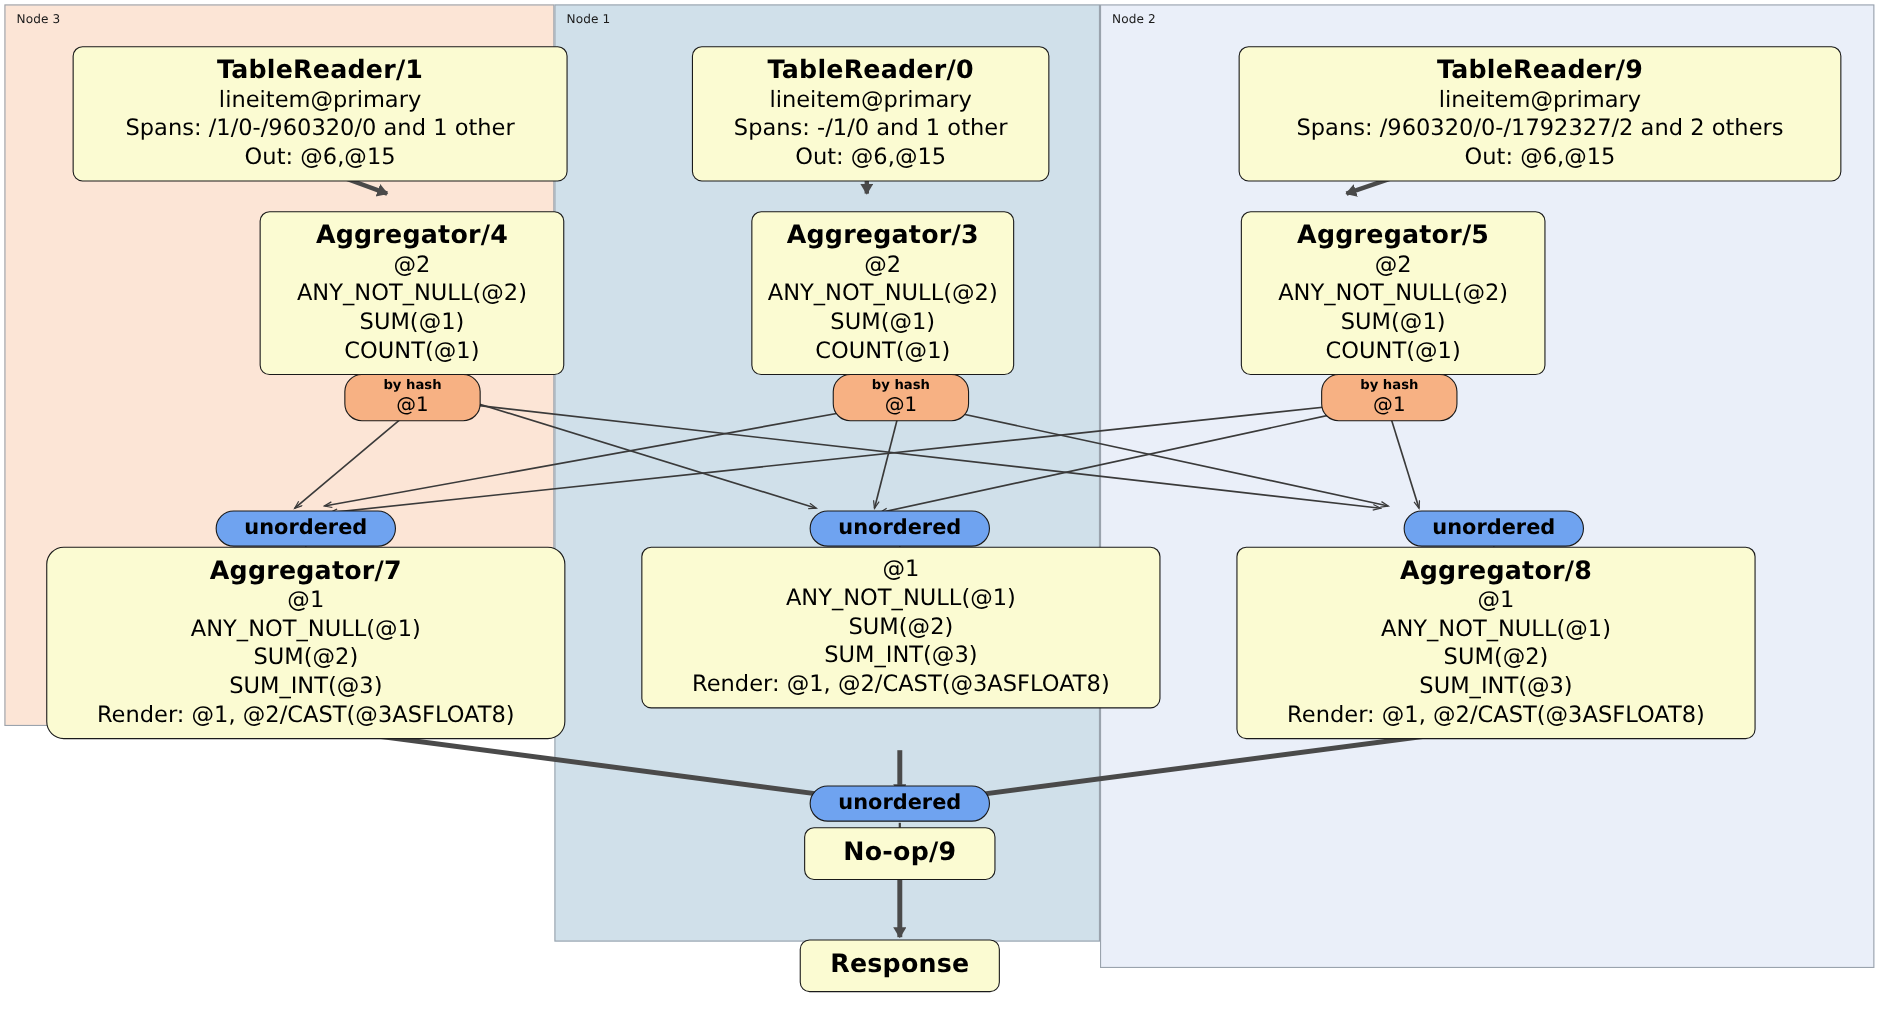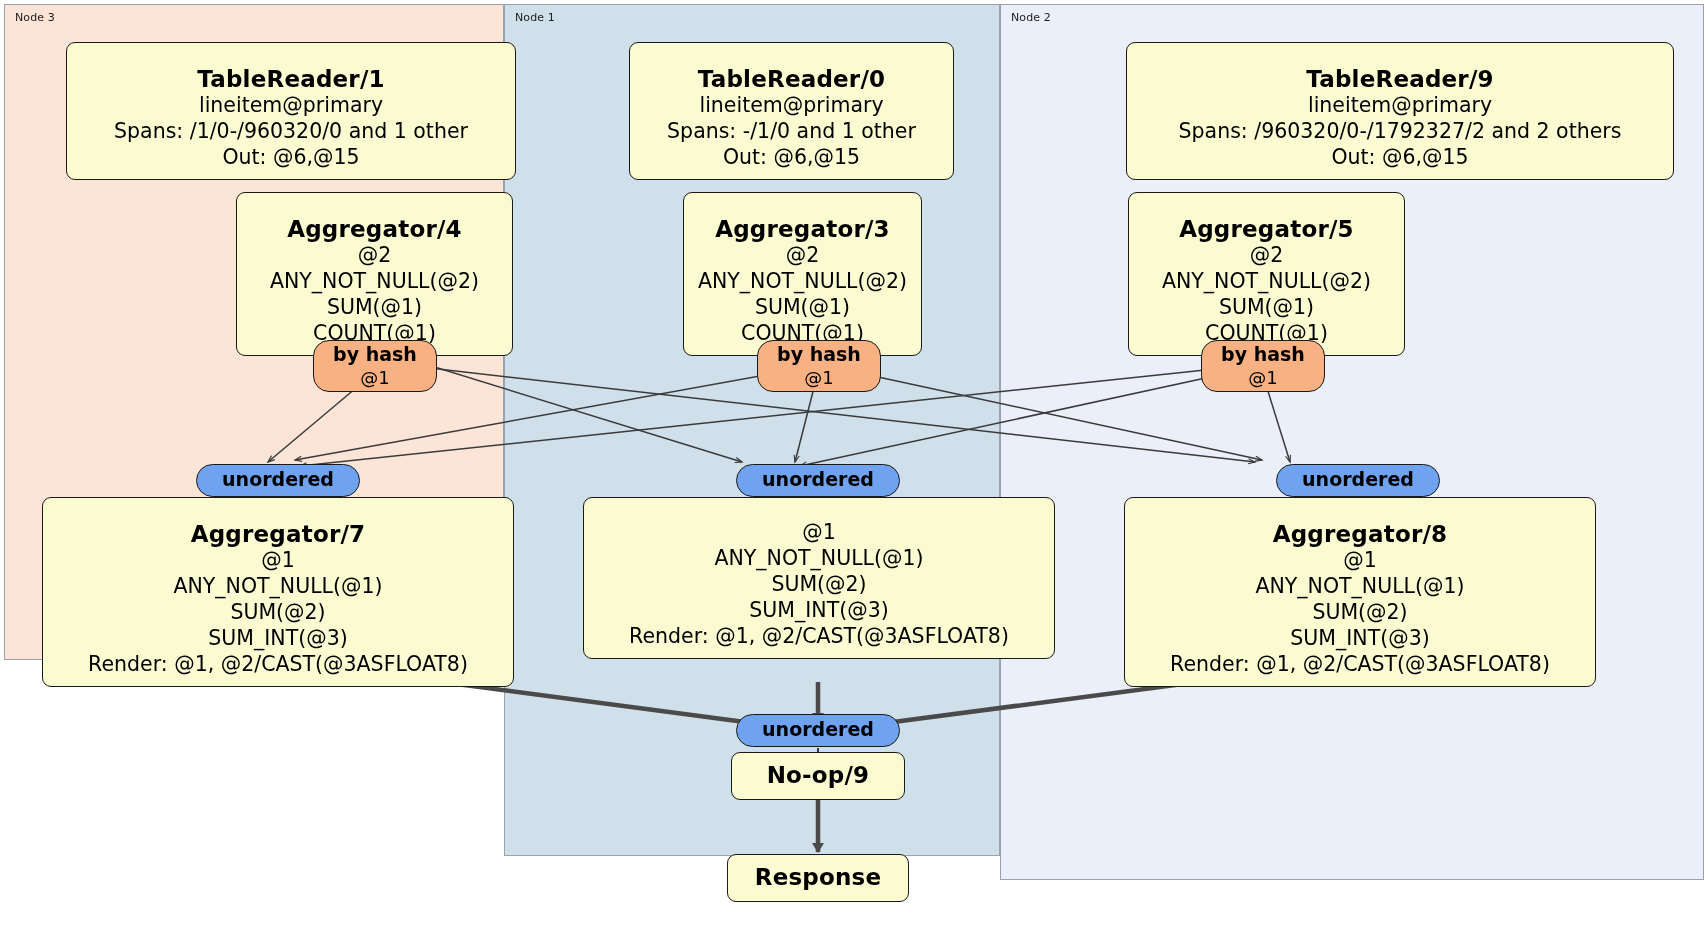--- a/index.html
+++ b/index.html
@@ -46,21 +46,21 @@
   }
 
   
   .box {
     position: absolute;
     box-sizing: border-box;
     background: #fbfbd2;
     border: 1.6px solid #1a1a1a;
     border-radius: 9px;
     text-align: center;
-    padding: 22px 10px 8px 10px;
+    padding: 7px 10px 8px 10px;
     color: #000;
   }
   .box .title {
     font-weight: bold;
     font-size: 23px;
     line-height: 1.22;
     letter-spacing: 0.2px;
   }
   .box .line {
     font-size: 20.5px;
@@ -82,21 +82,21 @@
     position: absolute;
     box-sizing: border-box;
     border: 1.6px solid #1a1a1a;
     border-radius: 16px;
     text-align: center;
     color: #000;
     padding: 2px 12px 3px 12px;
   }
   .pill .ptitle {
     font-weight: bold;
-    font-size: 19px;
+    font-size: 12px;
     line-height: 1.24;
     white-space: nowrap;
   }
   .pill .psub {
     font-size: 18px;
     line-height: 1.2;
     white-space: nowrap;
   }
   .pill.hash {
     background: #f7b183;
@@ -244,21 +244,21 @@
   </div>
 
   <div class="pill sync" style="left:736px; top:464px; width:164px;">
     <div class="ptitle">unordered</div>
   </div>
 
   <div class="pill sync" style="left:1276px; top:464px; width:164px;">
     <div class="ptitle">unordered</div>
   </div>
 
-  <div class="box" style="left:42px; top:497px; width:472px;">
+  <div class="box" style="left:42px; top:497px; width:472px;border-radius:16px;">
     <div class="title">Aggregator/7</div>
     <div class="line">@1</div>
     <div class="line">ANY_NOT_NULL(@1)</div>
     <div class="line">SUM(@2)</div>
     <div class="line">SUM_INT(@3)</div>
     <div class="line">Render: @1, @2/CAST(@3ASFLOAT8)</div>
   </div>
 
   <div class="box" style="left:583px; top:497px; width:472px;">
     <div class="line">@1</div>

